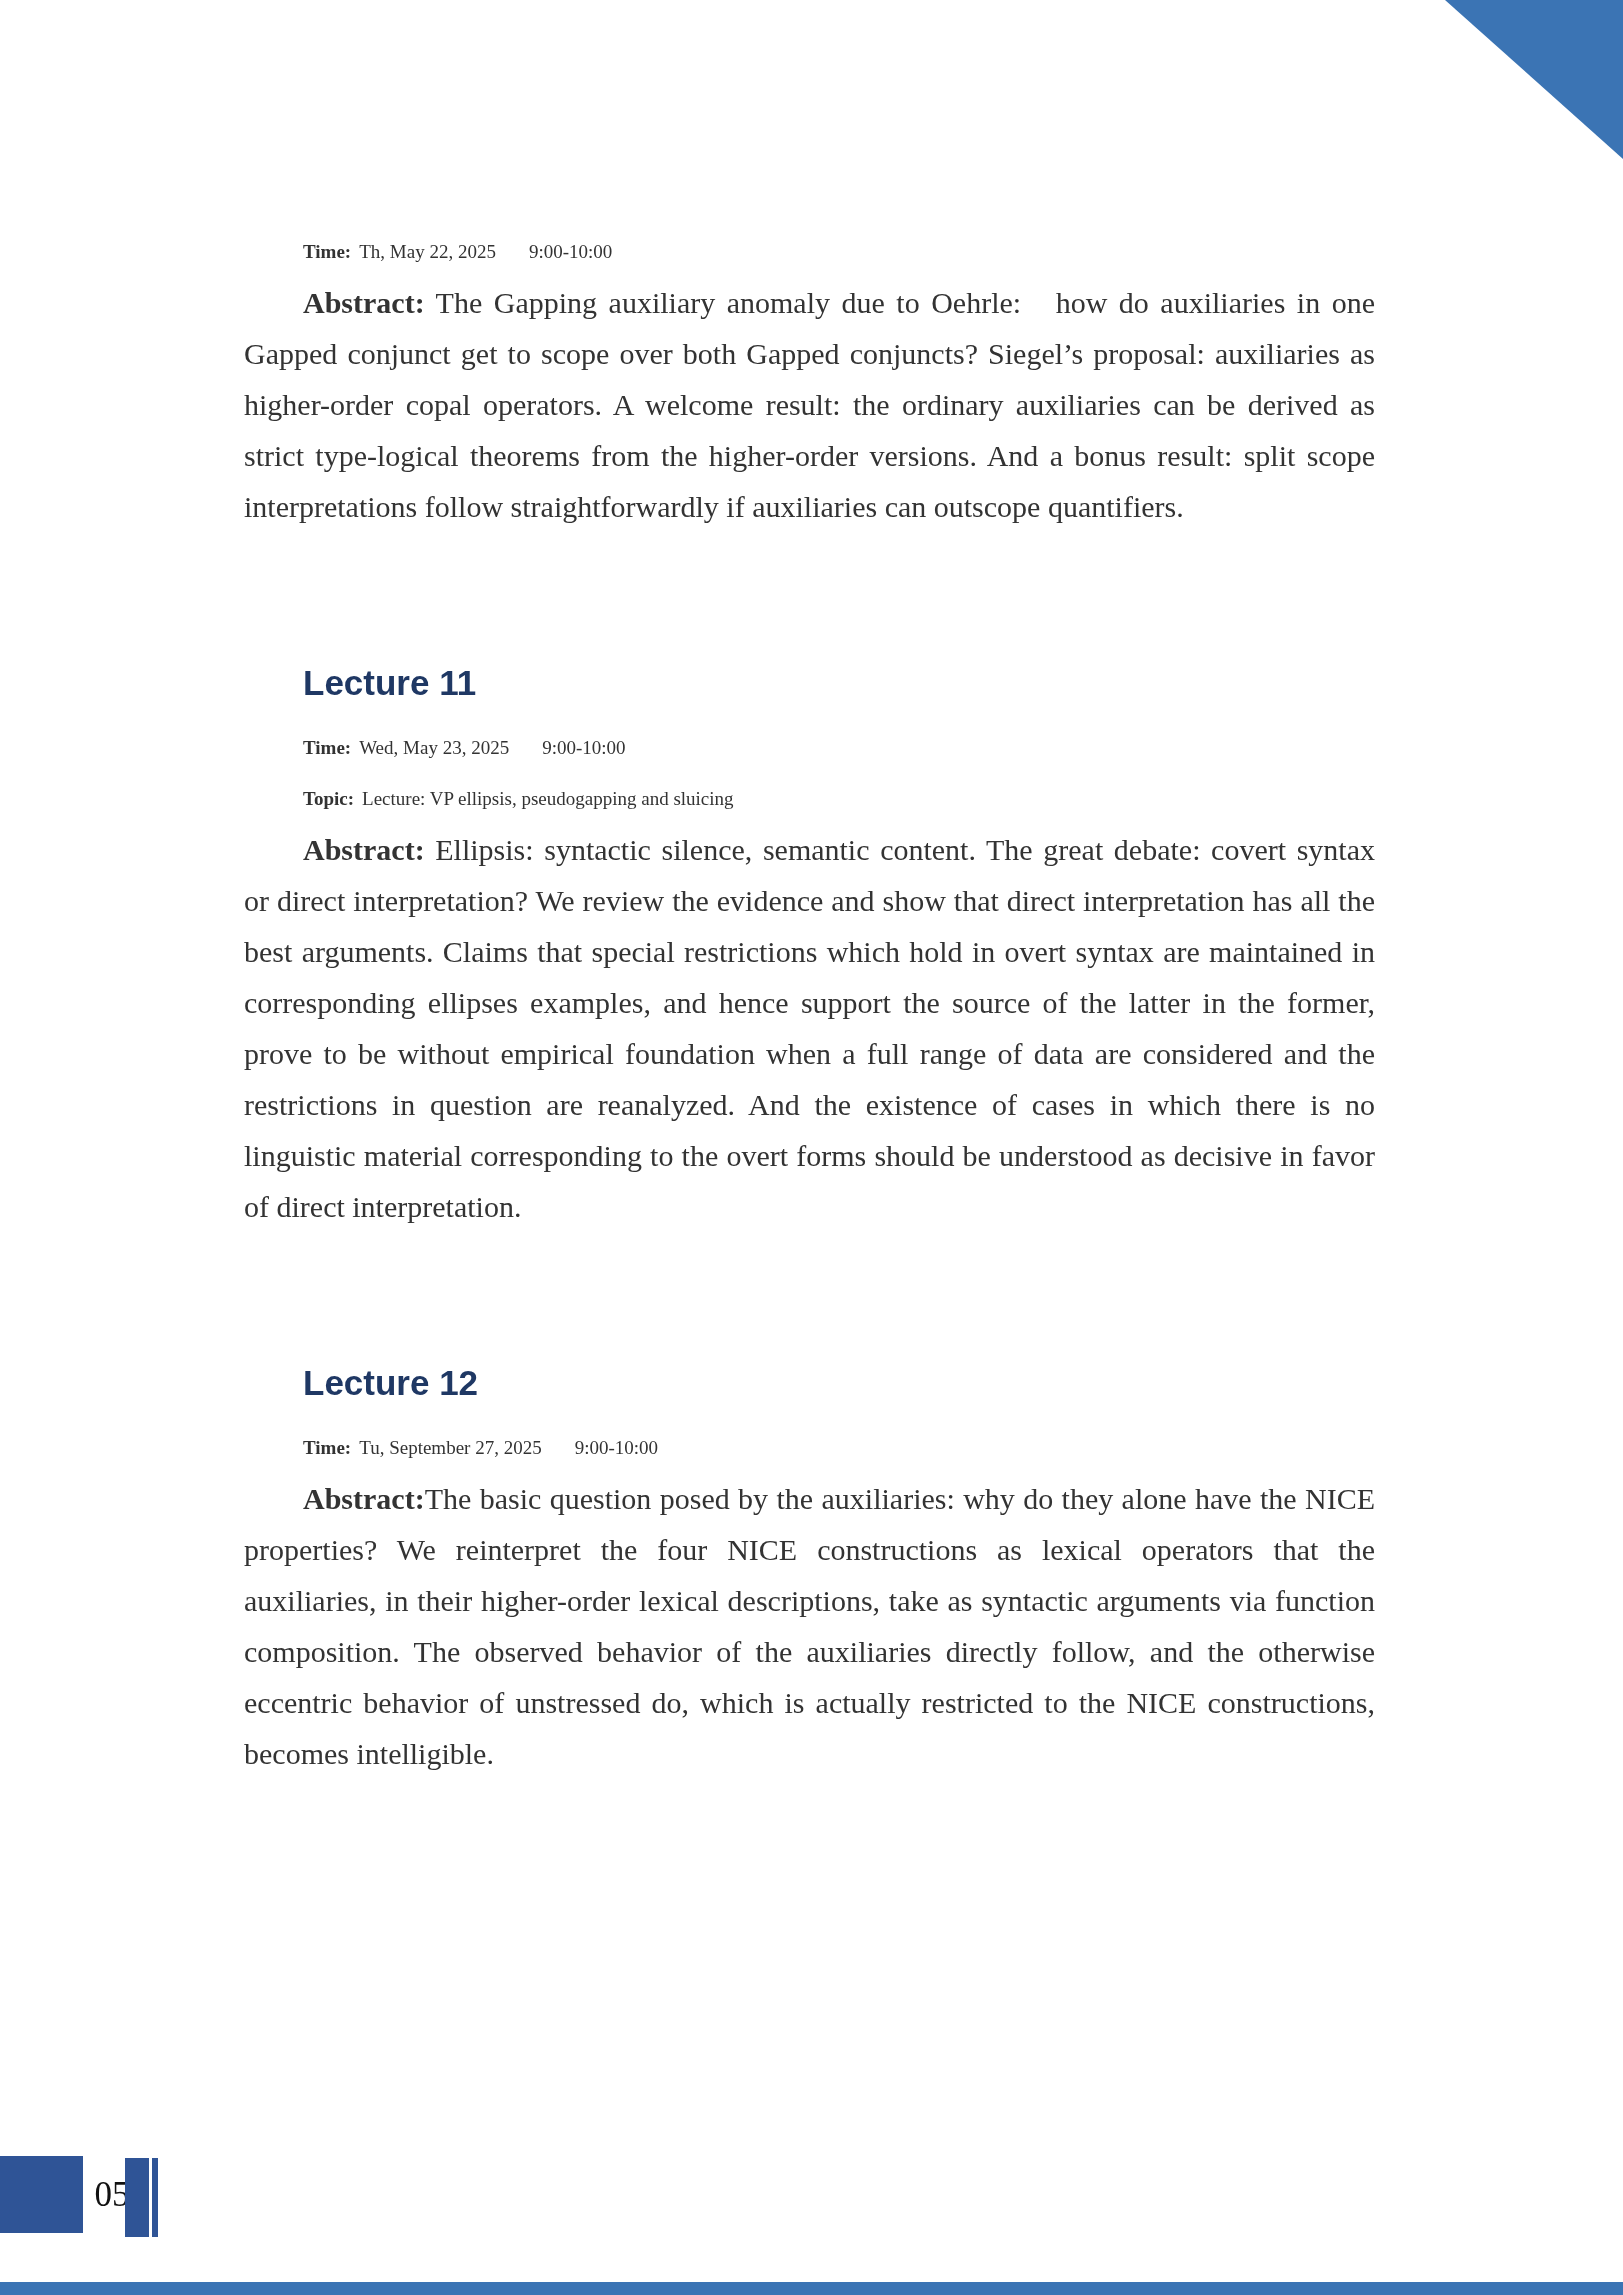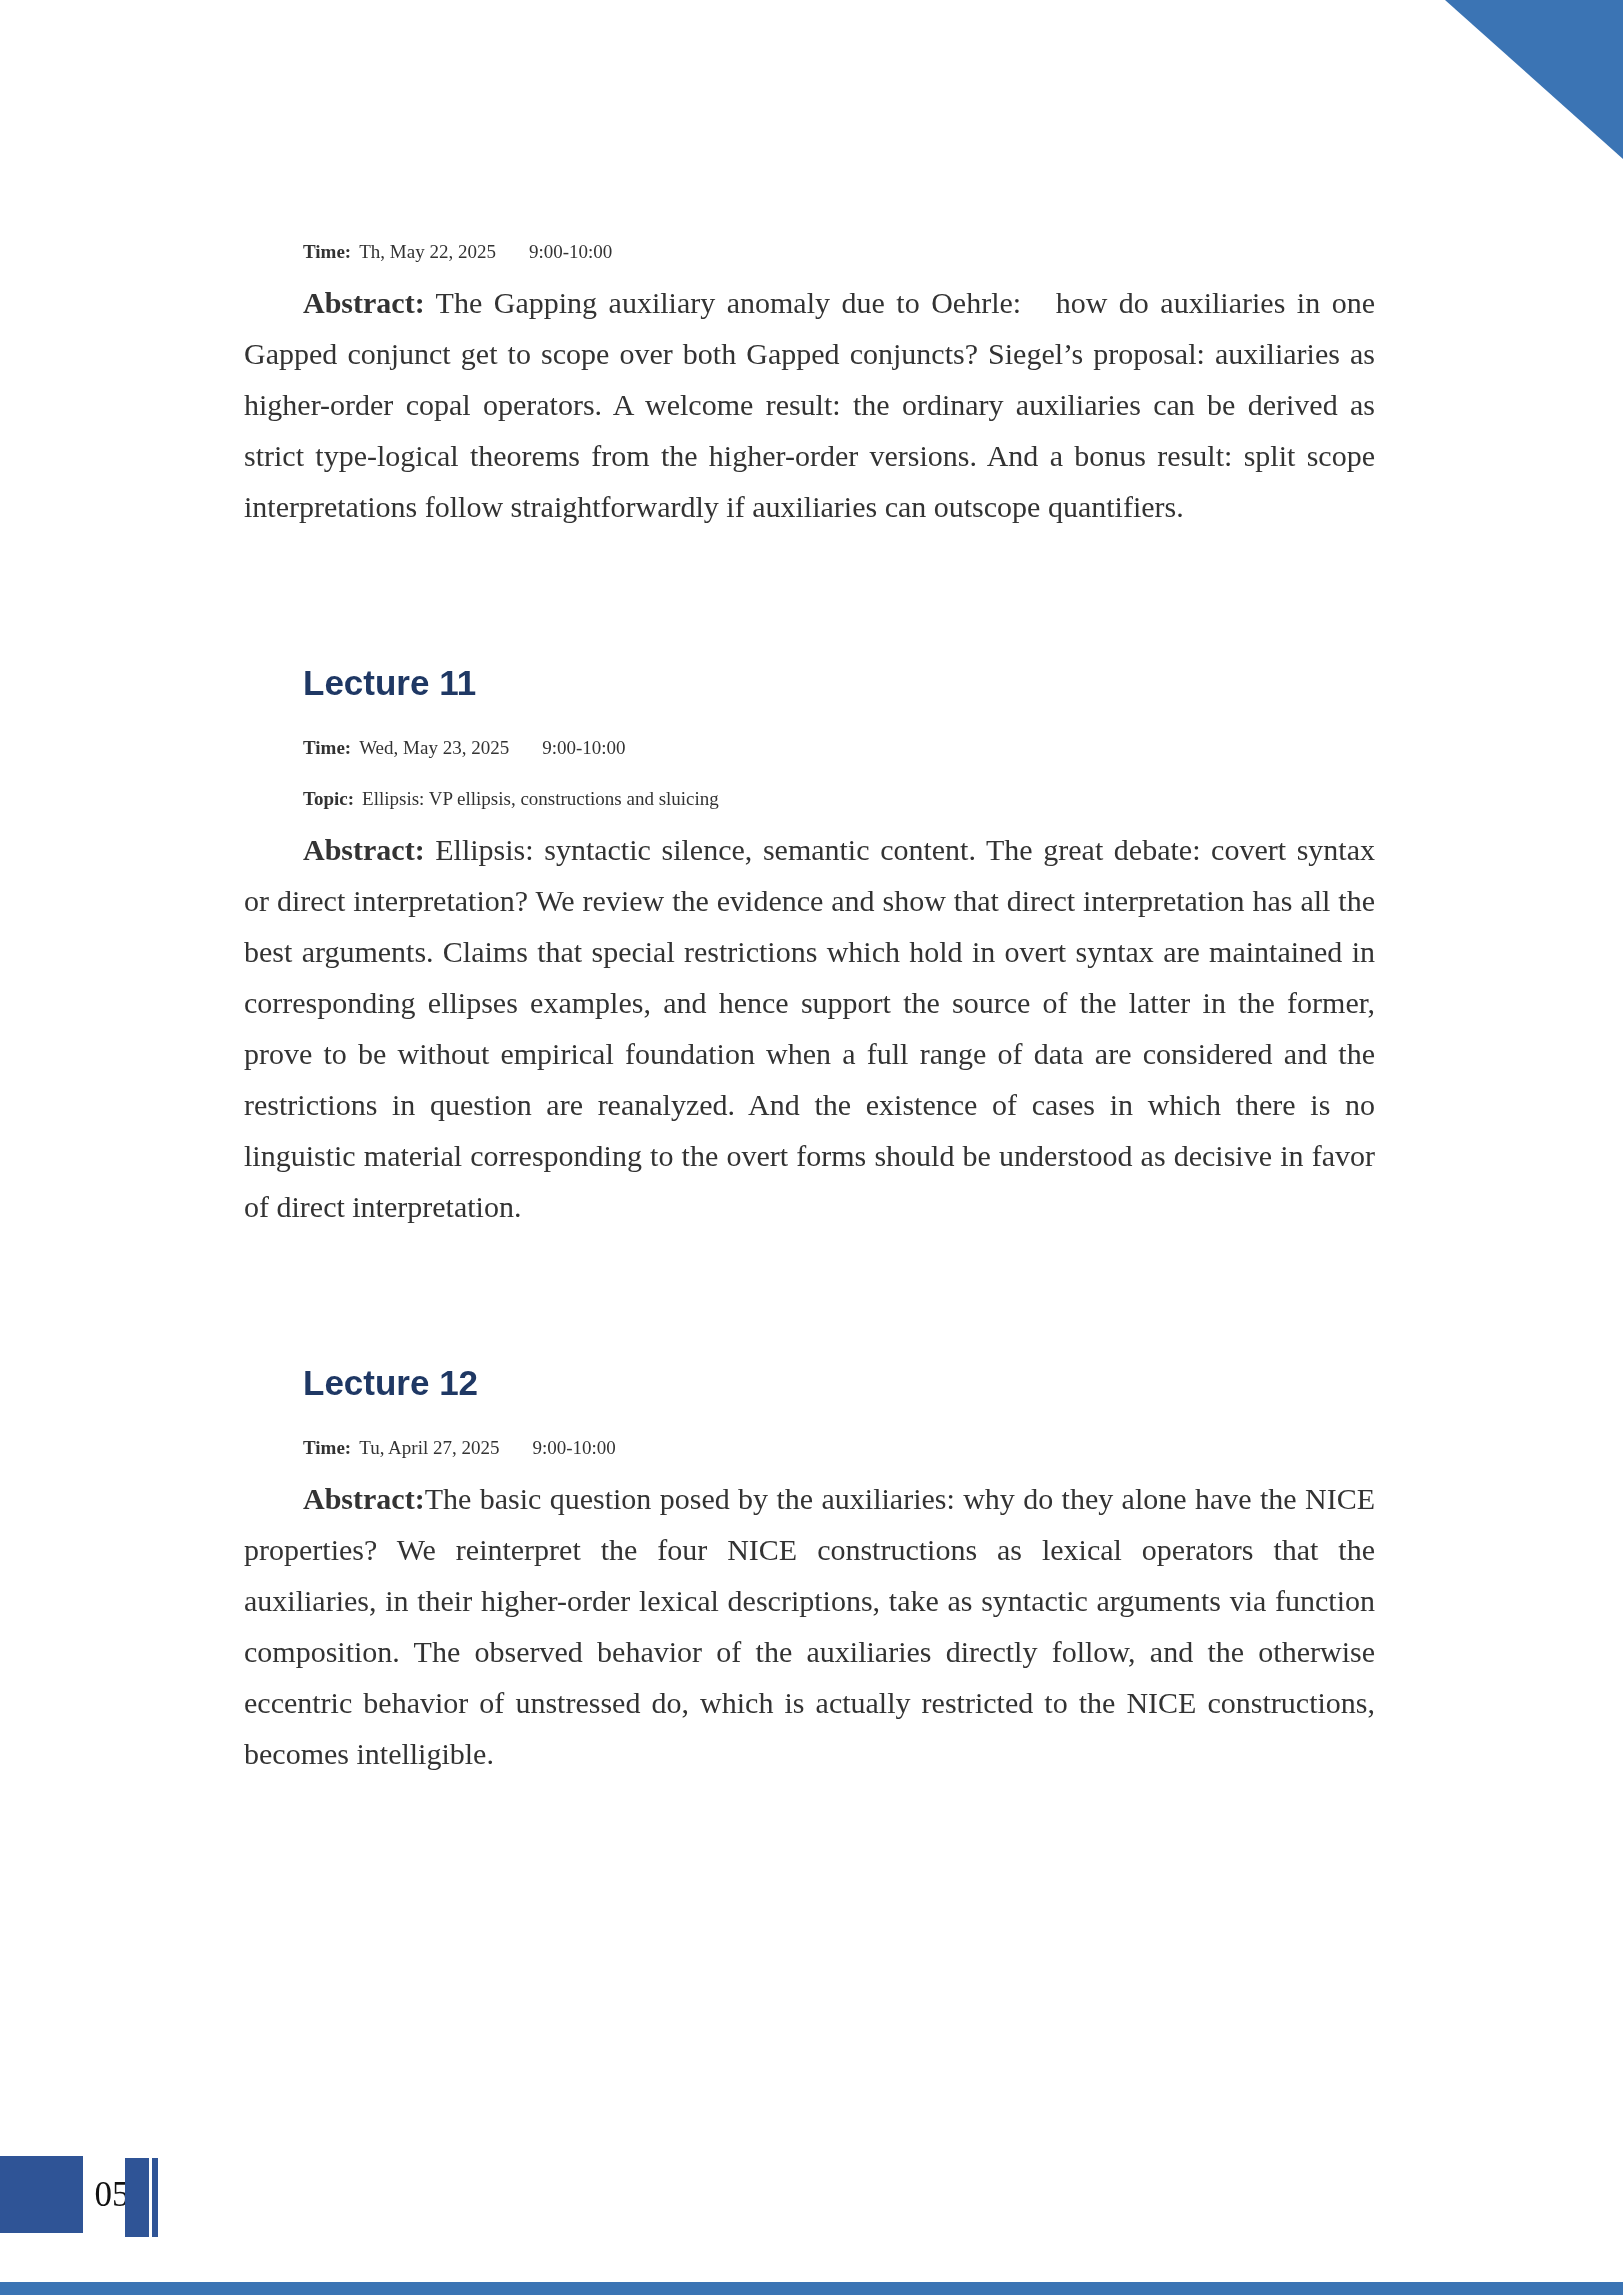--- a/index.html
+++ b/index.html
@@ -116,27 +116,27 @@
 <div class="content">
 
   <div class="section">
     <p class="meta"><span class="lbl">Time:</span><span>Th, May 22, 2025</span><span class="hours">9:00-10:00</span></p>
     <p class="abstract"><span class="lbl">Abstract:</span><span> The Gapping auxiliary anomaly due to Oehrle:&nbsp;&nbsp; how do auxiliaries in one Gapped conjunct get to scope over both Gapped conjuncts? Siegel’s proposal: auxiliaries as higher-order copal operators. A welcome result: the ordinary auxiliaries can be derived as strict type-logical theorems from the higher-order versions. And a bonus result: split scope interpretations follow straightforwardly if auxiliaries can outscope quantifiers.</span></p>
   </div>
 
   <div class="section">
     <h2 class="lecture-title">Lecture 11</h2>
     <p class="meta"><span class="lbl">Time:</span><span>Wed, May 23, 2025</span><span class="hours">9:00-10:00</span></p>
-    <p class="meta"><span class="lbl">Topic:</span><span>Ellipsis: VP ellipsis, constructions and sluicing</span></p>
+    <p class="meta"><span class="lbl">Topic:</span><span>Lecture: VP ellipsis, pseudogapping and sluicing</span></p>
     <p class="abstract"><span class="lbl">Abstract:</span><span> Ellipsis: syntactic silence, semantic content. The great debate: covert syntax or direct interpretation? We review the evidence and show that direct interpretation has all the best arguments. Claims that special restrictions which hold in overt syntax are maintained in corresponding ellipses examples, and hence support the source of the latter in the former, prove to be without empirical foundation when a full range of data are considered and the restrictions in question are reanalyzed. And the existence of cases in which there is no linguistic material corresponding to the overt forms should be understood as decisive in favor of direct interpretation.</span></p>
   </div>
 
   <div class="section">
     <h2 class="lecture-title">Lecture 12</h2>
-    <p class="meta"><span class="lbl">Time:</span><span>Tu, April 27, 2025</span><span class="hours">9:00-10:00</span></p>
+    <p class="meta"><span class="lbl">Time:</span><span>Tu, September 27, 2025</span><span class="hours">9:00-10:00</span></p>
     <p class="abstract"><span class="lbl">Abstract:</span><span>The basic question posed by the auxiliaries: why do they alone have the NICE properties? We reinterpret the four NICE constructions as lexical operators that the auxiliaries, in their higher-order lexical descriptions, take as syntactic arguments via function composition. The observed behavior of the auxiliaries directly follow, and the otherwise eccentric behavior of unstressed do, which is actually restricted to the NICE constructions, becomes intelligible.</span></p>
   </div>
 
 </div>
 
 <div class="pn-square"></div>
 <div class="pn-label">05</div>
 <div class="pn-bar-thick"></div>
 <div class="pn-bar-thin"></div>
 

